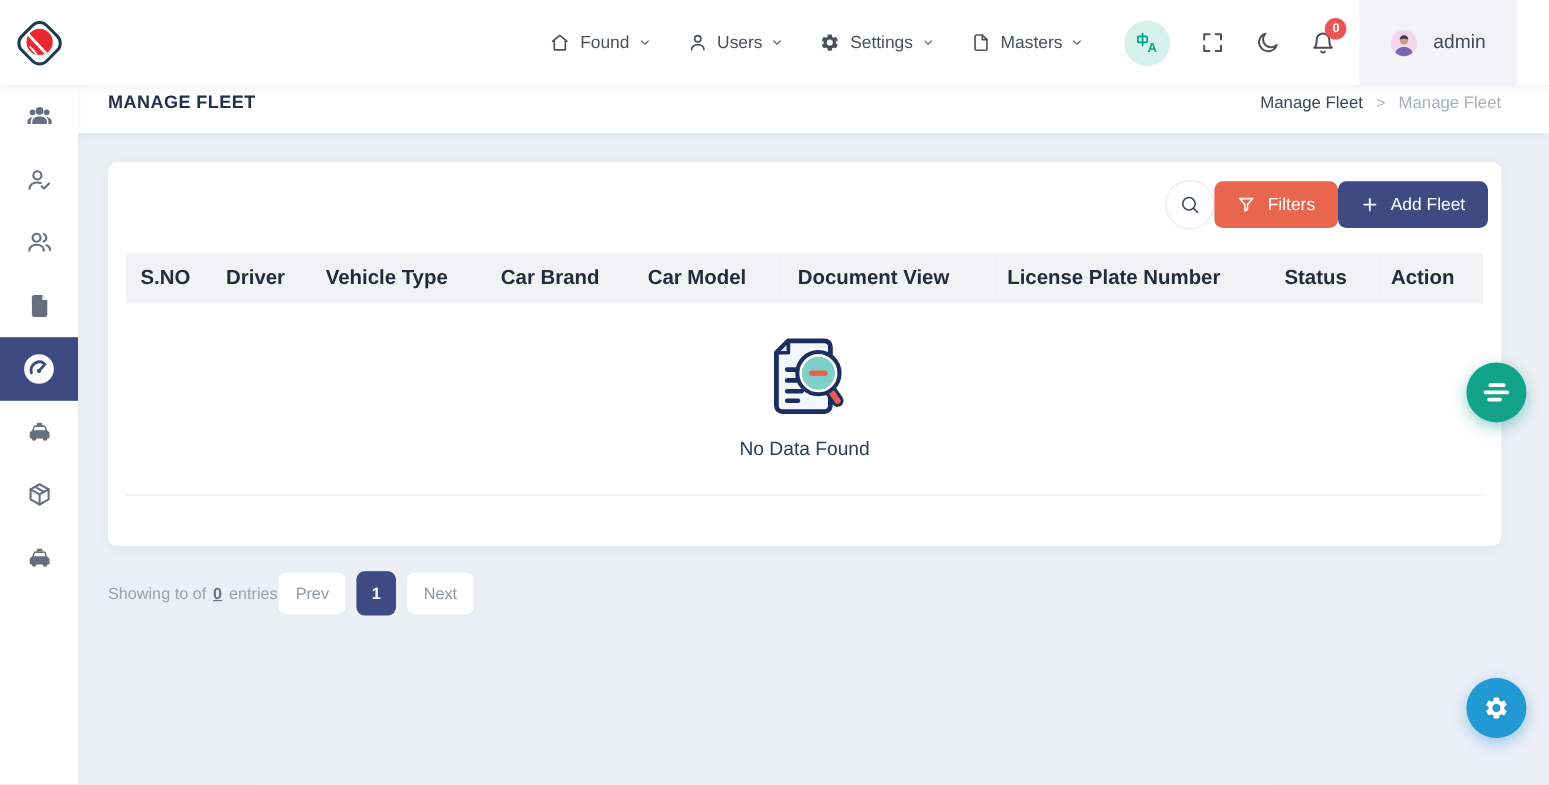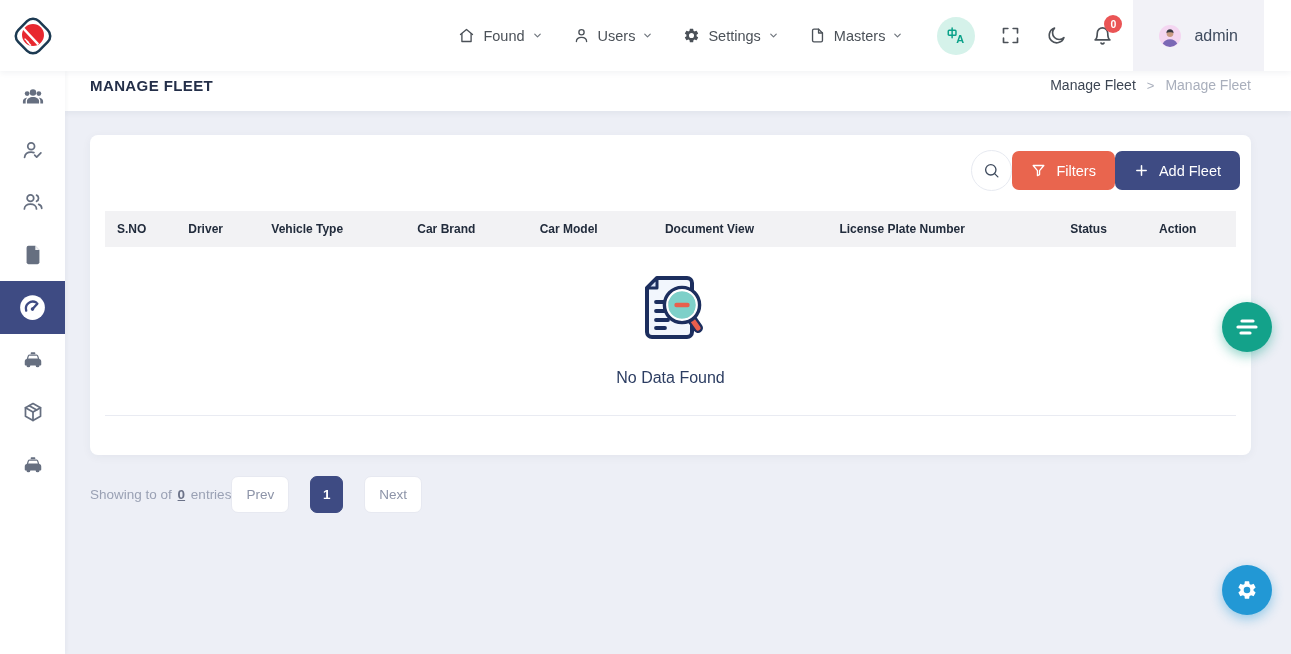--- a/index.html
+++ b/index.html
@@ -60,31 +60,31 @@
   .search-btn{ width:41px; height:41px; border-radius:50%; background:#fff; border:1px solid #e7eaf1;
     display:flex; align-items:center; justify-content:center; color:#3f4b5e; cursor:pointer; }
   .search-btn .mi{ width:17px; height:17px; }
   .btn{ display:inline-flex; align-items:center; gap:10px; height:39px; padding:0 19px;
     border:none; border-radius:7px; color:#fff; font-size:14.5px; font-family:inherit; cursor:pointer; }
   .btn .mi{ width:15px; height:15px; color:#fff; }
   .btn-filters{ background:#e9654e; }
   .btn-add{ background:#3e4b83; }
 
   table.fleet{ width:calc(100% - 30px); margin:5px 15px 0; border-collapse:collapse; }
-  table.fleet th{ background:#f2f2f4; text-align:left; font-size:12px; font-weight:bold;
+  table.fleet th{ background:#f2f2f4; text-align:left; font-size:17px; font-weight:bold;
     color:#222c3c; padding:11px 12px; white-space:nowrap; }
   .empty-cell{ text-align:center; padding:24px 0 28px; border-bottom:1px solid #e9ebf2; }
-  .empty-text{ margin-top:16px; font-size:16px; color:#2c3d62; font-weight:500; }
+  .empty-text{ margin-top:6px; font-size:16px; color:#2c3d62; font-weight:500; }
 
   
   .page-row{ position:absolute; top:476px; left:90px; right:40px;
     display:flex; justify-content:flex-start; align-items:center; }
   .showing{ font-size:13.5px; color:#9aa1b4; }
   .showing b{ color:#6b7288; text-decoration:underline; font-weight:bold; margin:0 2px; }
-  .pager{ display:flex; gap:21px; }
+  .pager{ display:flex; gap:8px; }
   .page-btn{ height:37px; min-width:57px; padding:0 14px; background:#fff; border:1px solid #e7e9f1;
     border-radius:7px; color:#8d94a8; font-size:13.5px; display:flex; align-items:center;
     justify-content:center; cursor:pointer; font-family:inherit; }
   .page-btn.active{ min-width:33px; width:33px; padding:0; background:#3e4b83; color:#fff;
     border-color:#3e4b83; font-weight:600; }
 
   
   .footer{ position:absolute; bottom:0; left:65px; right:0; height:61px; background:#fff;
     display:flex; align-items:center; justify-content:space-between; padding:0 23px 0 25px;
     font-size:13.5px; color:#a6adc4; border-top:1px solid #edeef5; z-index:10; }

